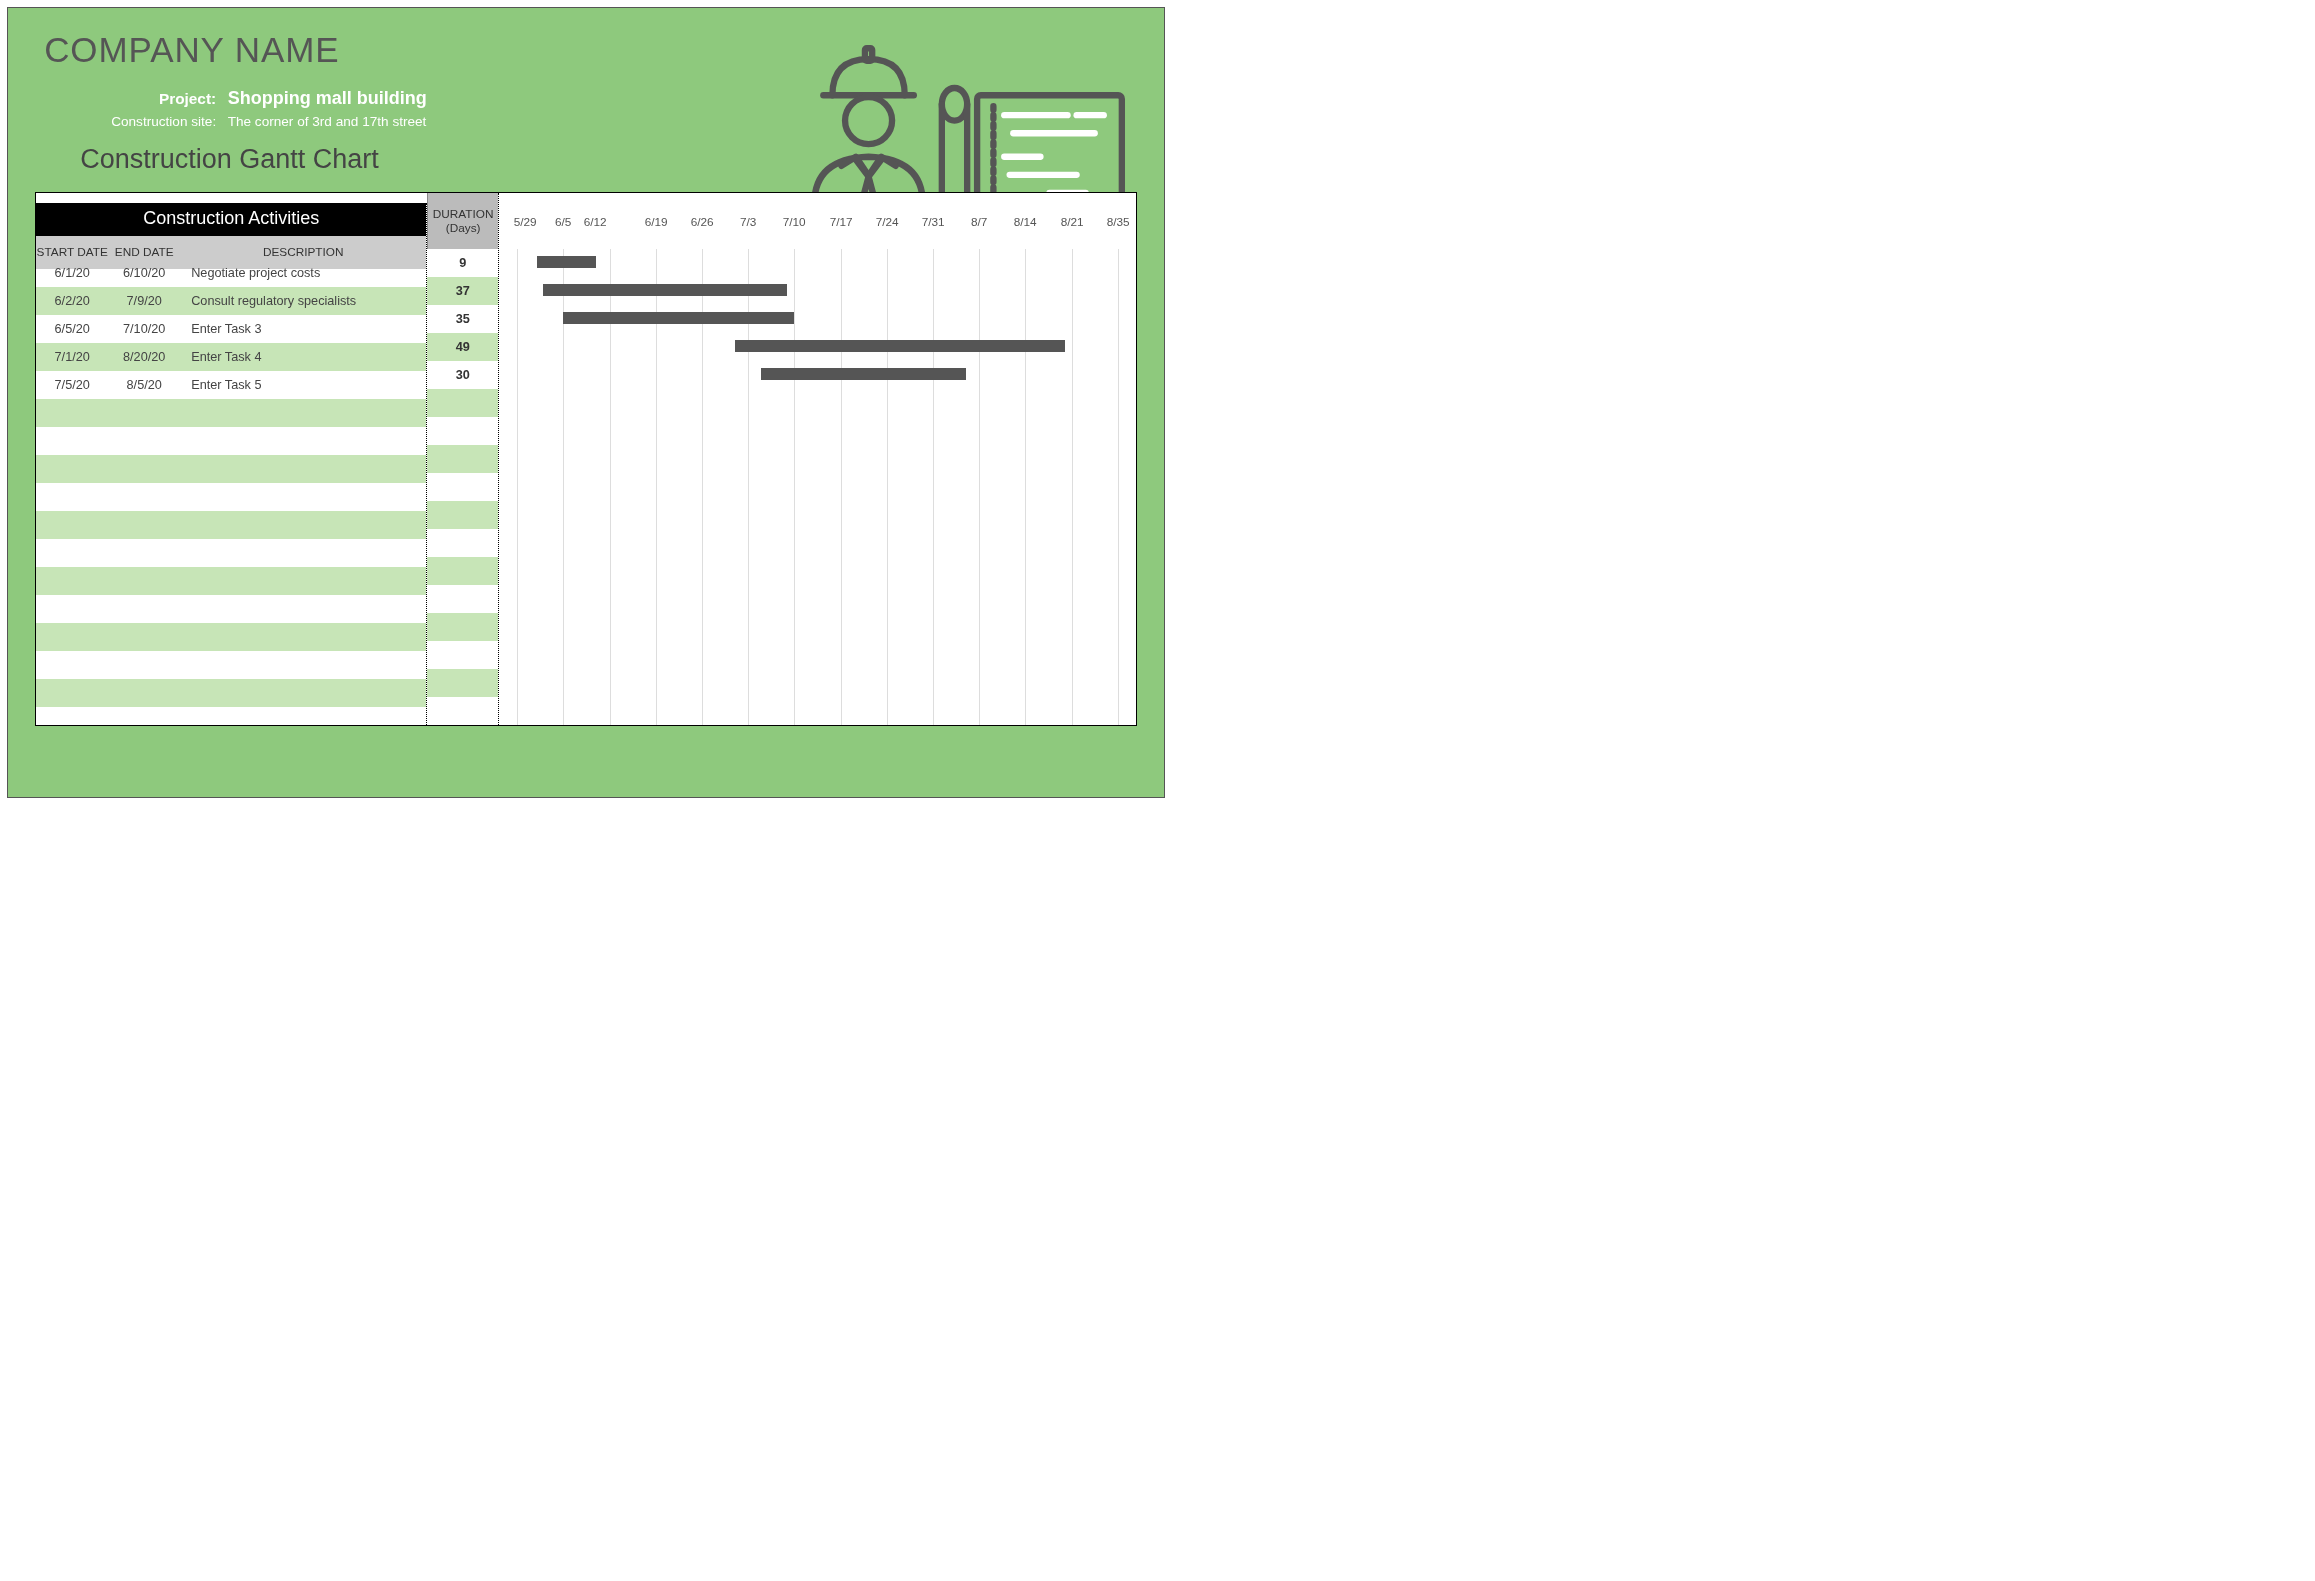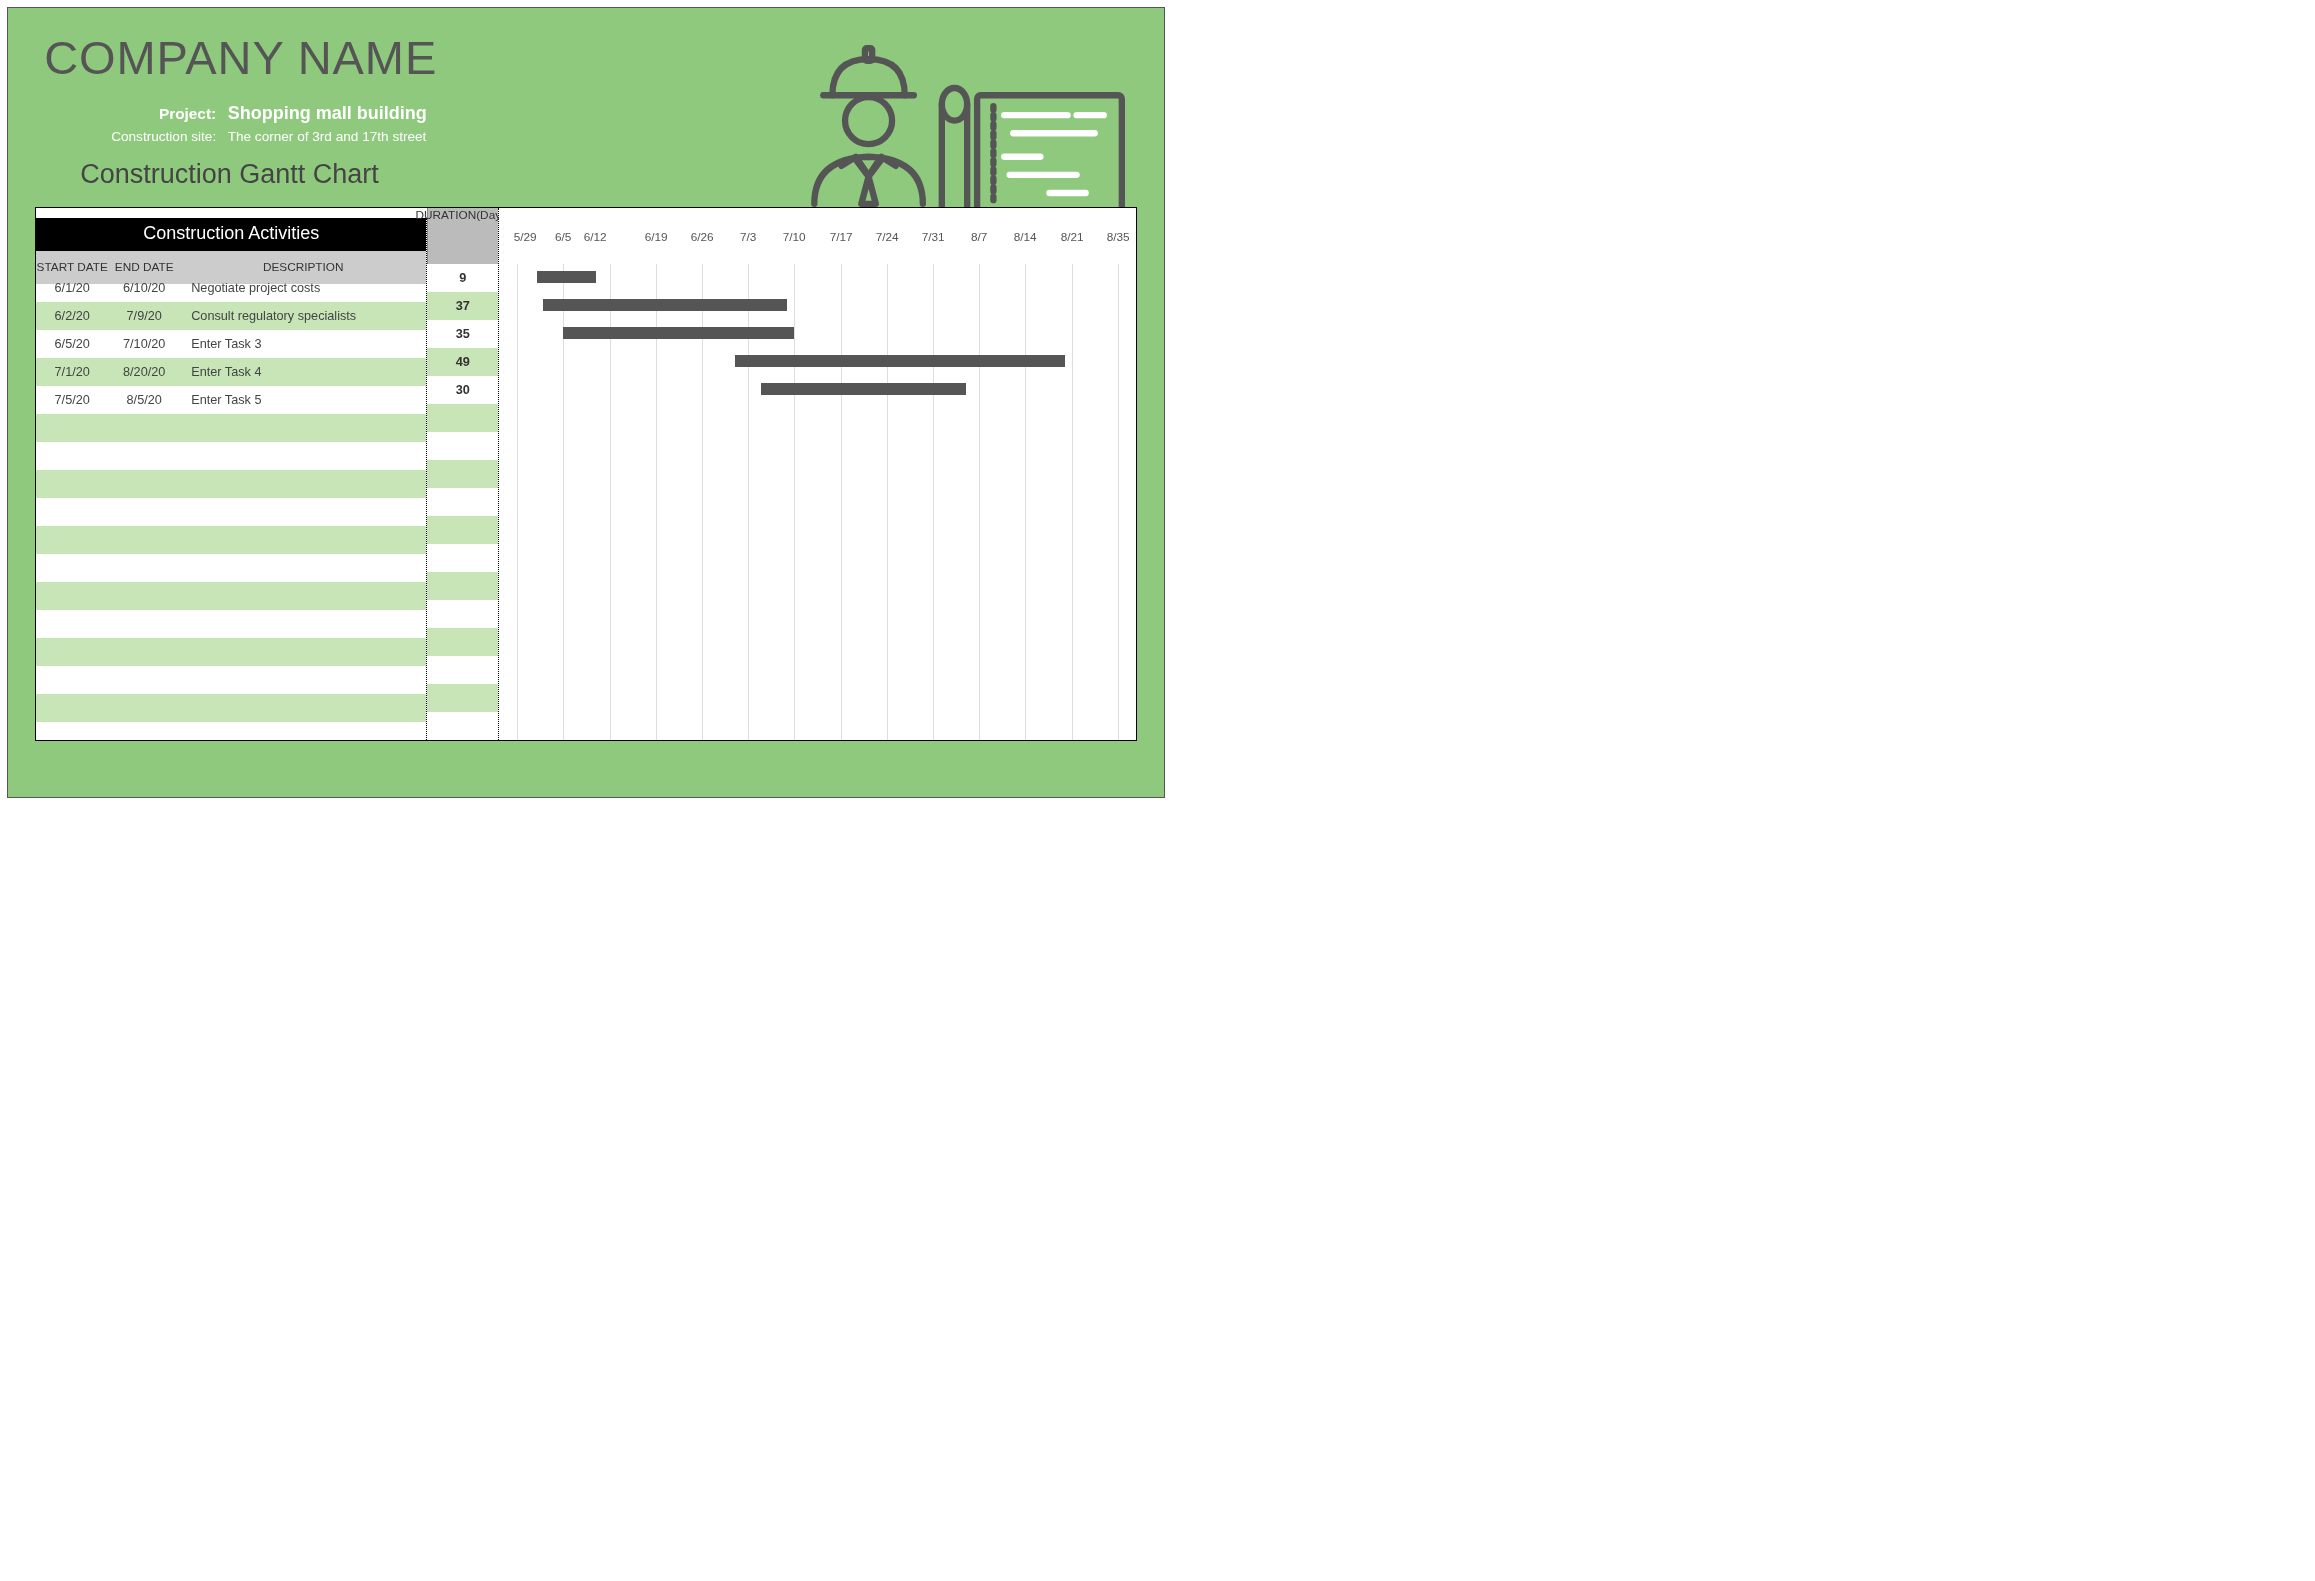--- a/index.html
+++ b/index.html
@@ -14,21 +14,21 @@
   background: #8ec97d;
   border: 1.8px solid #555;
   padding: 0;
   position: relative;
 }
 .header {
   padding: 22px 36px 7.2px 36px;
   position: relative;
 }
 .company {
-  font-size: 47px;
+  font-size: 35px;
   font-weight: 300;
   color: #555;
   letter-spacing: 0.9px;
 }
 .meta { margin-top: 18px; }
 .meta-row {
   color: #fff;
   font-size: 15.4px;
   margin: 2.7px 0;
   padding-left: 45px;
@@ -85,21 +85,21 @@
   left: 391px; top: 0; bottom: 0;
   width: 72px;
   border-right: 1.8px dotted #000;
 }
 .dur-head {
   background: #bbb;
   text-align: center;
   font-size: 11.8px;
   height: 56px;
   display: flex;
-  flex-direction: row;
+  flex-direction: column;
   justify-content: center;
   color: #333;
   border-left:0.9px solid #888;
 }
 .rows {
   position: absolute;
   top: 56px; left: 0; right: 0; bottom: 0;
 }
 .row {
   height: 28px;

